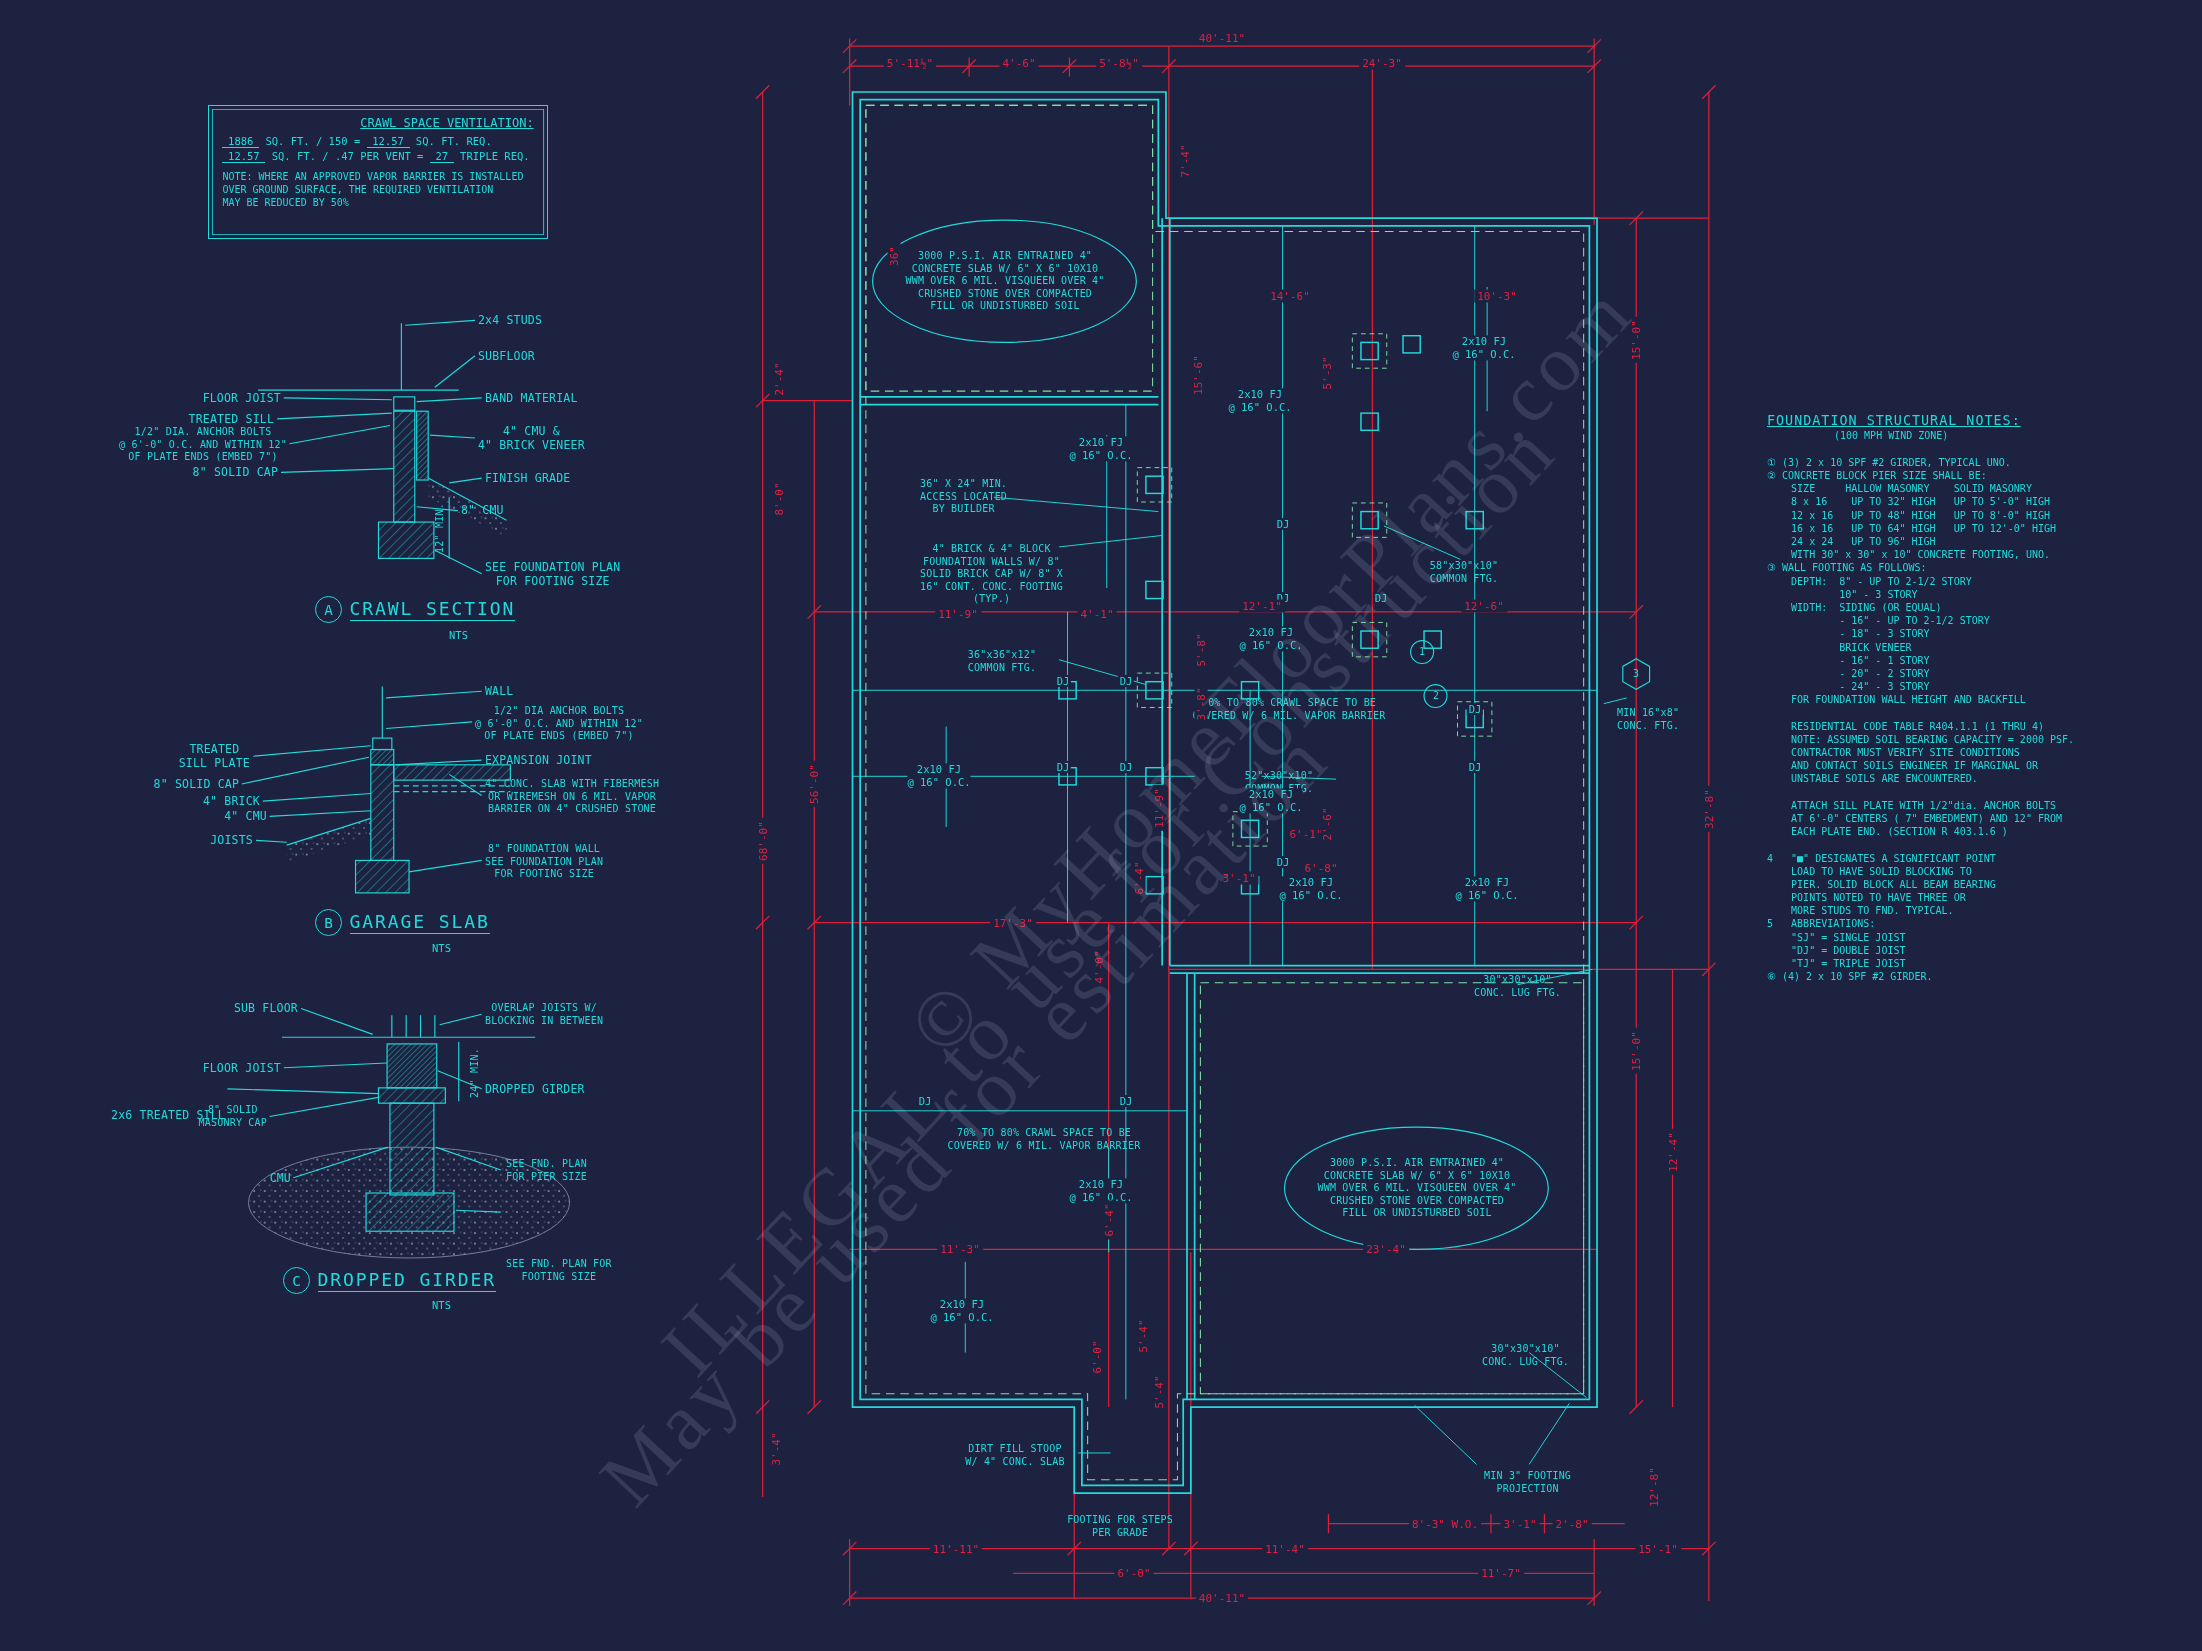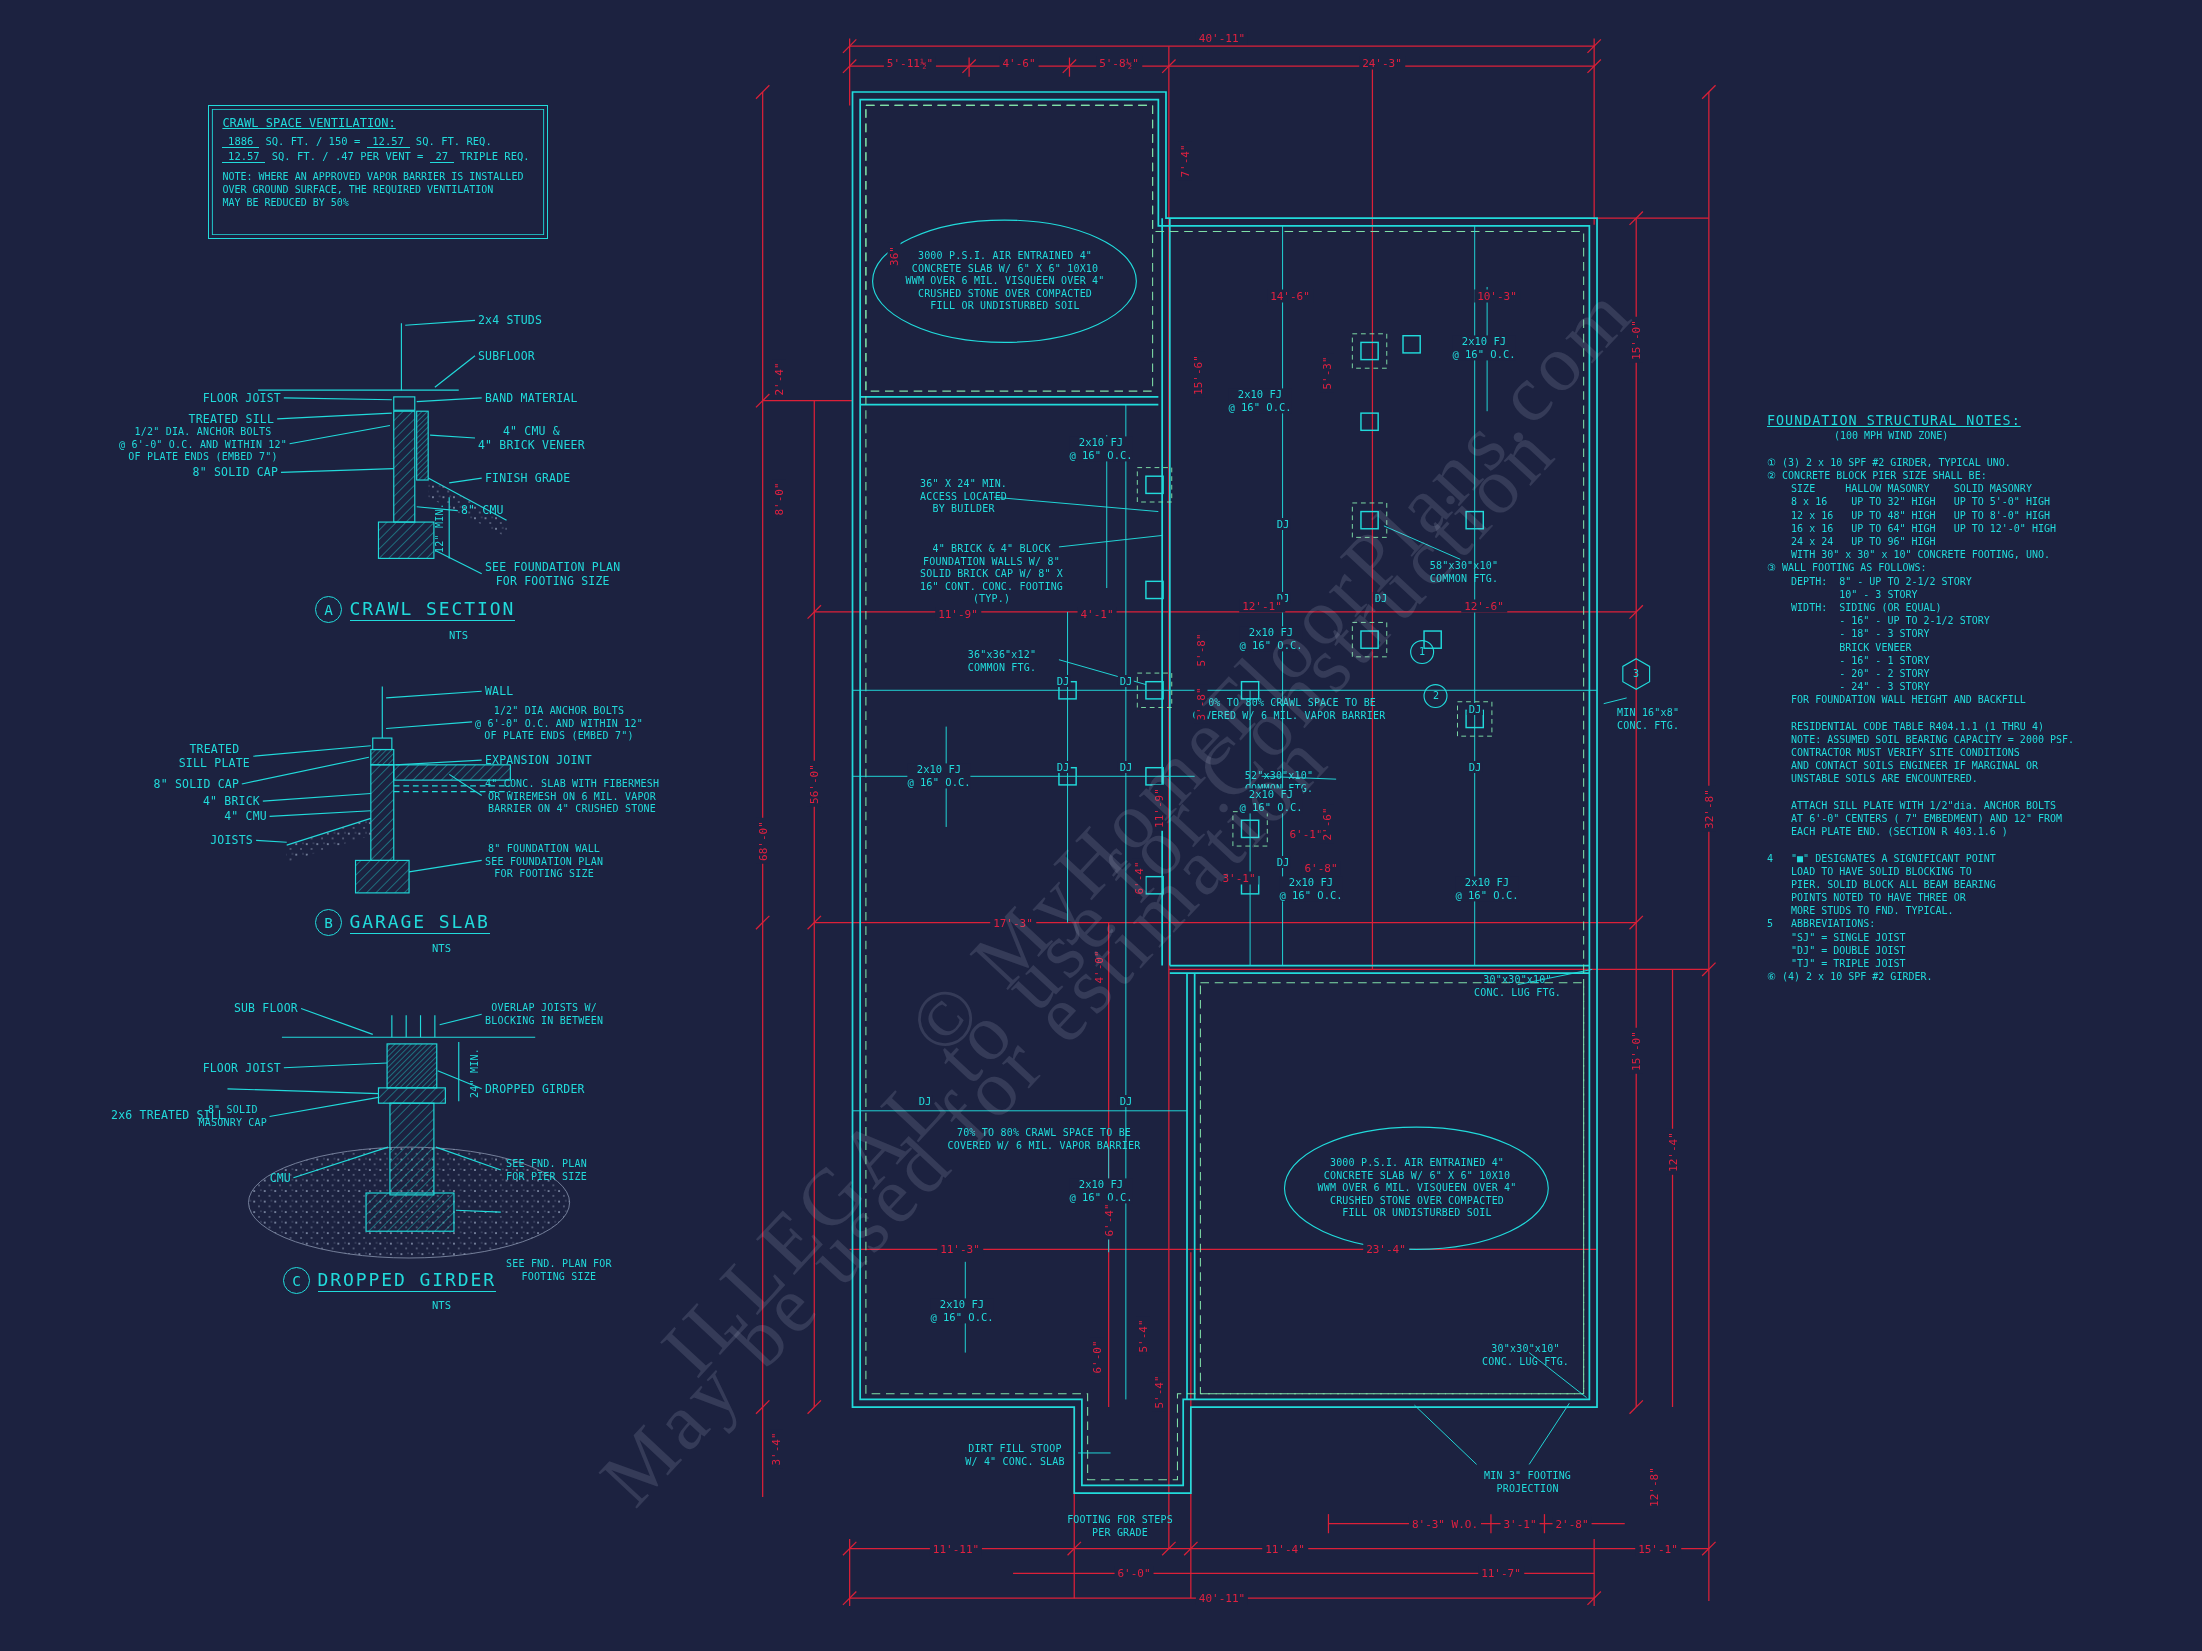--- a/index.html
+++ b/index.html
@@ -18,21 +18,21 @@
   .dj{position:absolute;color:#21dbdb;font-size:10.5px;background:#1c2240;padding:0 1.9px;
       transform:translate(-50%,-50%);}
   .joist{position:absolute;color:#21dbdb;font-size:10.5px;line-height:1.2;white-space:pre;
          text-align:center;background:#1c2240;transform:translate(-50%,-50%);}
   .wm{position:absolute;font-family:"Liberation Serif",serif;font-size:80px;letter-spacing:5.7px;
       color:rgba(202,214,236,.14);white-space:nowrap;transform:translate(-50%,-50%) rotate(-47deg);
       pointer-events:none;}
   .ventbox{position:absolute;left:208px;top:105px;width:340px;height:134px;border:1px solid #21dbdb;
            box-shadow:inset 0 0 0 2.9px #1c2240,inset 0 0 0 3.8px #21dbdb;color:#21dbdb;
            padding:9.6px 13.4px;box-sizing:border-box;}
-  .ventbox .vt{font-size:12px;text-decoration:underline;margin-bottom:5.7px;}
+  .ventbox .vt{font-size:12px;text-decoration:underline;margin-bottom:5.7px;text-align:right;}
   .vrow{font-size:10.5px;margin:2.9px 0;}
   .vrow .u{border-bottom:1px solid #21dbdb;padding:0 5.7px;}
   .vnote{font-size:10px;white-space:pre;margin-top:7.6px;line-height:1.3;}
   .dtitle{position:absolute;display:flex;align-items:center;gap:7.6px;color:#21dbdb;}
   .dletter{width:25px;height:25px;border:1.4px solid #21dbdb;border-radius:50%;display:flex;
            align-items:center;justify-content:center;font-size:14.3px;}
   .dname{font-size:18px;letter-spacing:1.9px;border-bottom:1.4px solid #21dbdb;padding-bottom:1.9px;}
   .nts{position:absolute;color:#21dbdb;font-size:10.5px;}
   .notes{position:absolute;left:1767px;top:413px;width:401px;color:#21dbdb;}
   .notes .nt{font-size:13.4px;text-decoration:underline;letter-spacing:1px;}

